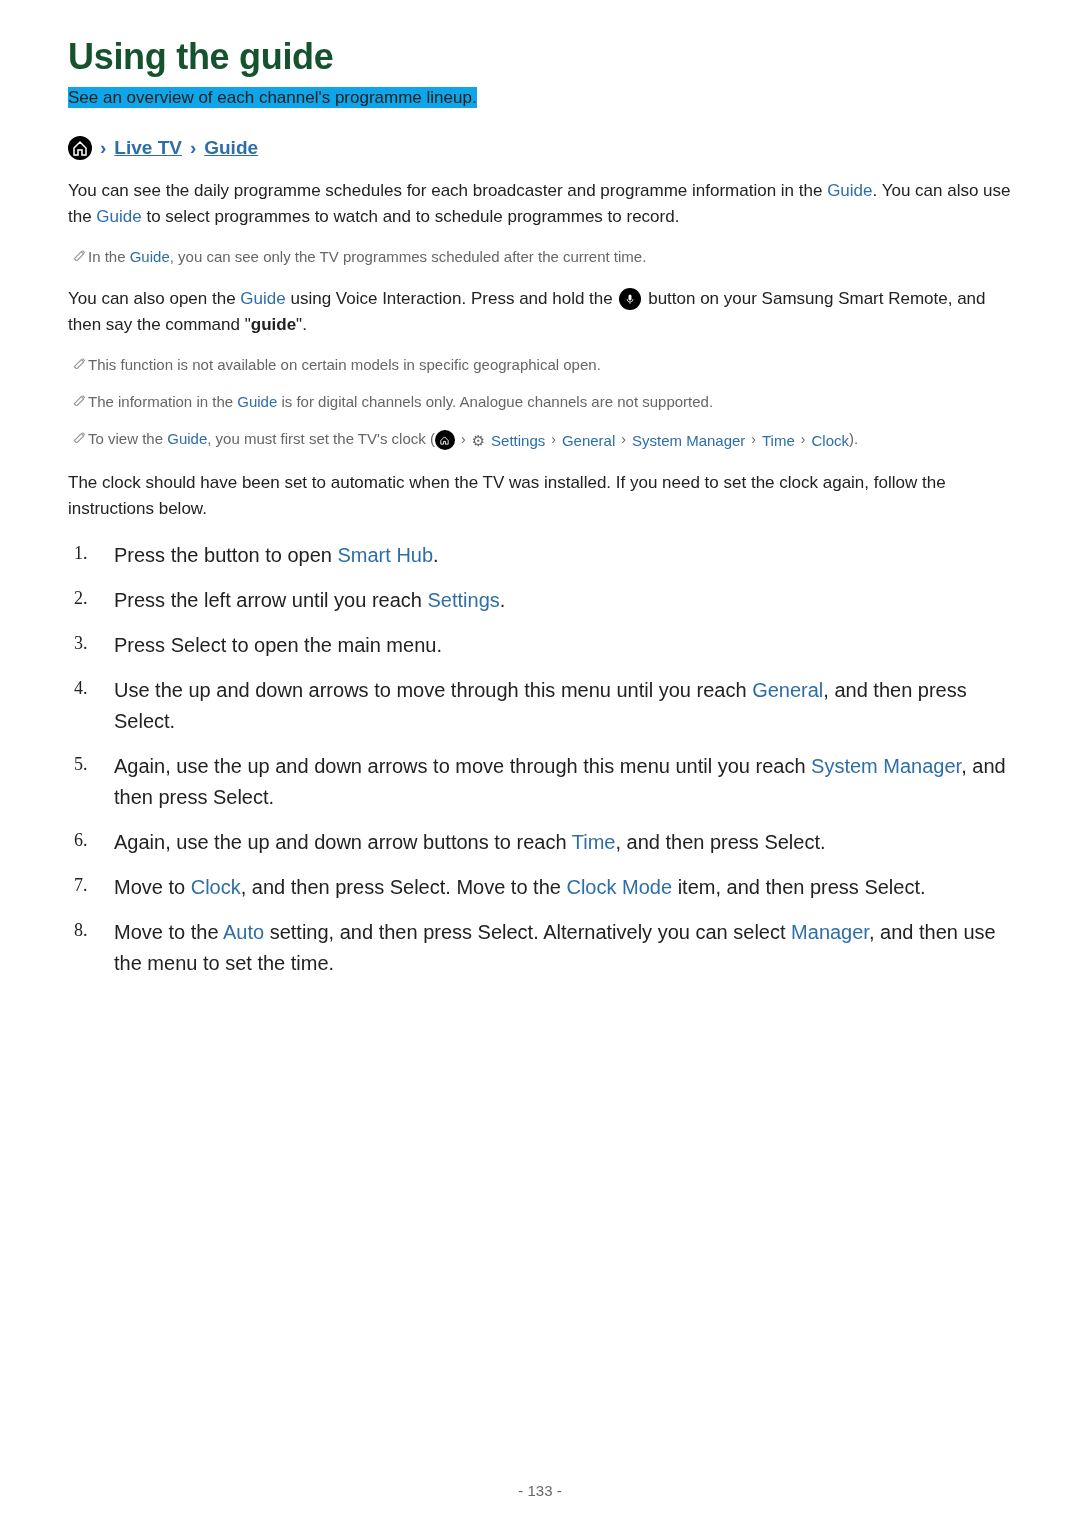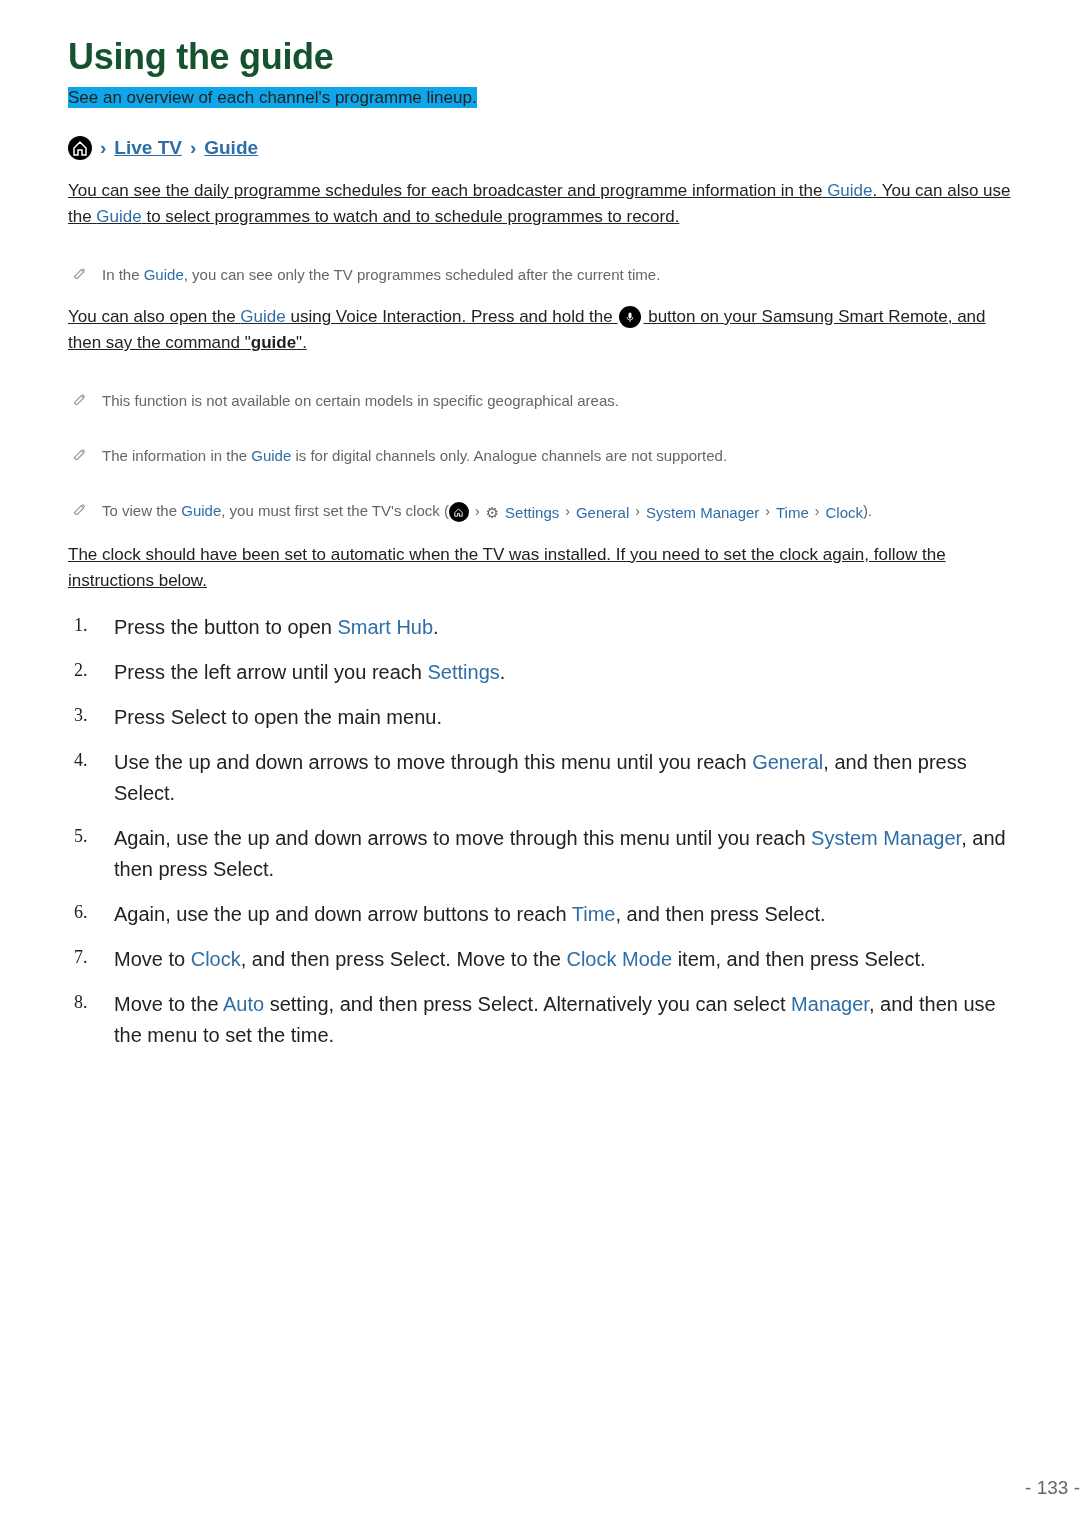--- a/index.html
+++ b/index.html
@@ -49,29 +49,27 @@
     width: 24px; height: 24px;
     display:inline-flex;align-items:center;justify-content:center;
   }
   .chevron { color: #2e6ea8; font-size: 19px; font-weight:700;}
 
   p.body {
     font-size: 17px;
     line-height: 1.55;
     color: #222;
     margin-top: 18px;
-    text-decoration: underline;
   }
   p.body .link { color: #2e6ea8; }
   p.body .bold { font-weight: 700; }
 
   .note-row {
     display: flex;
-    gap: 14px;
-    margin-top: 32px;
+    margin-top: 14px;
     margin-left: 4px;
   }
   .note-row .note-icon {
     flex: 0 0 16px;
     margin-top: 2px;
     color: #9a9a9a;
   }
   .note-row .note-text {
     font-size: 15px;
     color: #666;
@@ -138,22 +136,22 @@
     font-weight: 400;
     color: #222;
     font-family: Georgia, 'Times New Roman', serif;
   }
   ol.steps .link { color:#2e6ea8; }
 
   .page-num {
     position: absolute;
     bottom: 28px;
     left: 0; right: 0;
-    text-align: right;
-    font-size: 19px;
+    text-align: center;
+    font-size: 15px;
     color: #666;
   }
 </style>
 </head>
 <body>
 
 <div class="page">
 
   <h1 class="title">Using the guide</h1>
 
@@ -197,21 +195,21 @@
         </svg>
       </span><span> button on your Samsung Smart Remote, and then say the command "</span><span class="bold">guide</span><span>".</span>
   </p>
 
   <div class="note-row">
     <span class="note-icon">
       <svg width="14" height="14" viewBox="0 0 24 24">
           <path d="M4 20 L16 8 L20 12 L8 24 Z M18 6 L22 10" stroke="#999" stroke-width="2" fill="none"></path>
         </svg>
     </span>
-    <span class="note-text">This function is not available on certain models in specific geographical areas.</span>
+    <span class="note-text">This function is not available on certain models in specific geographical open.</span>
   </div>
 
   <div class="note-row">
     <span class="note-icon">
       <svg width="14" height="14" viewBox="0 0 24 24">
           <path d="M4 20 L16 8 L20 12 L8 24 Z M18 6 L22 10" stroke="#999" stroke-width="2" fill="none"></path>
         </svg>
     </span>
     <span class="note-text">
       <span>The information in the </span><span class="link">Guide</span><span> is for digital channels only. Analogue channels are not supported.</span>

